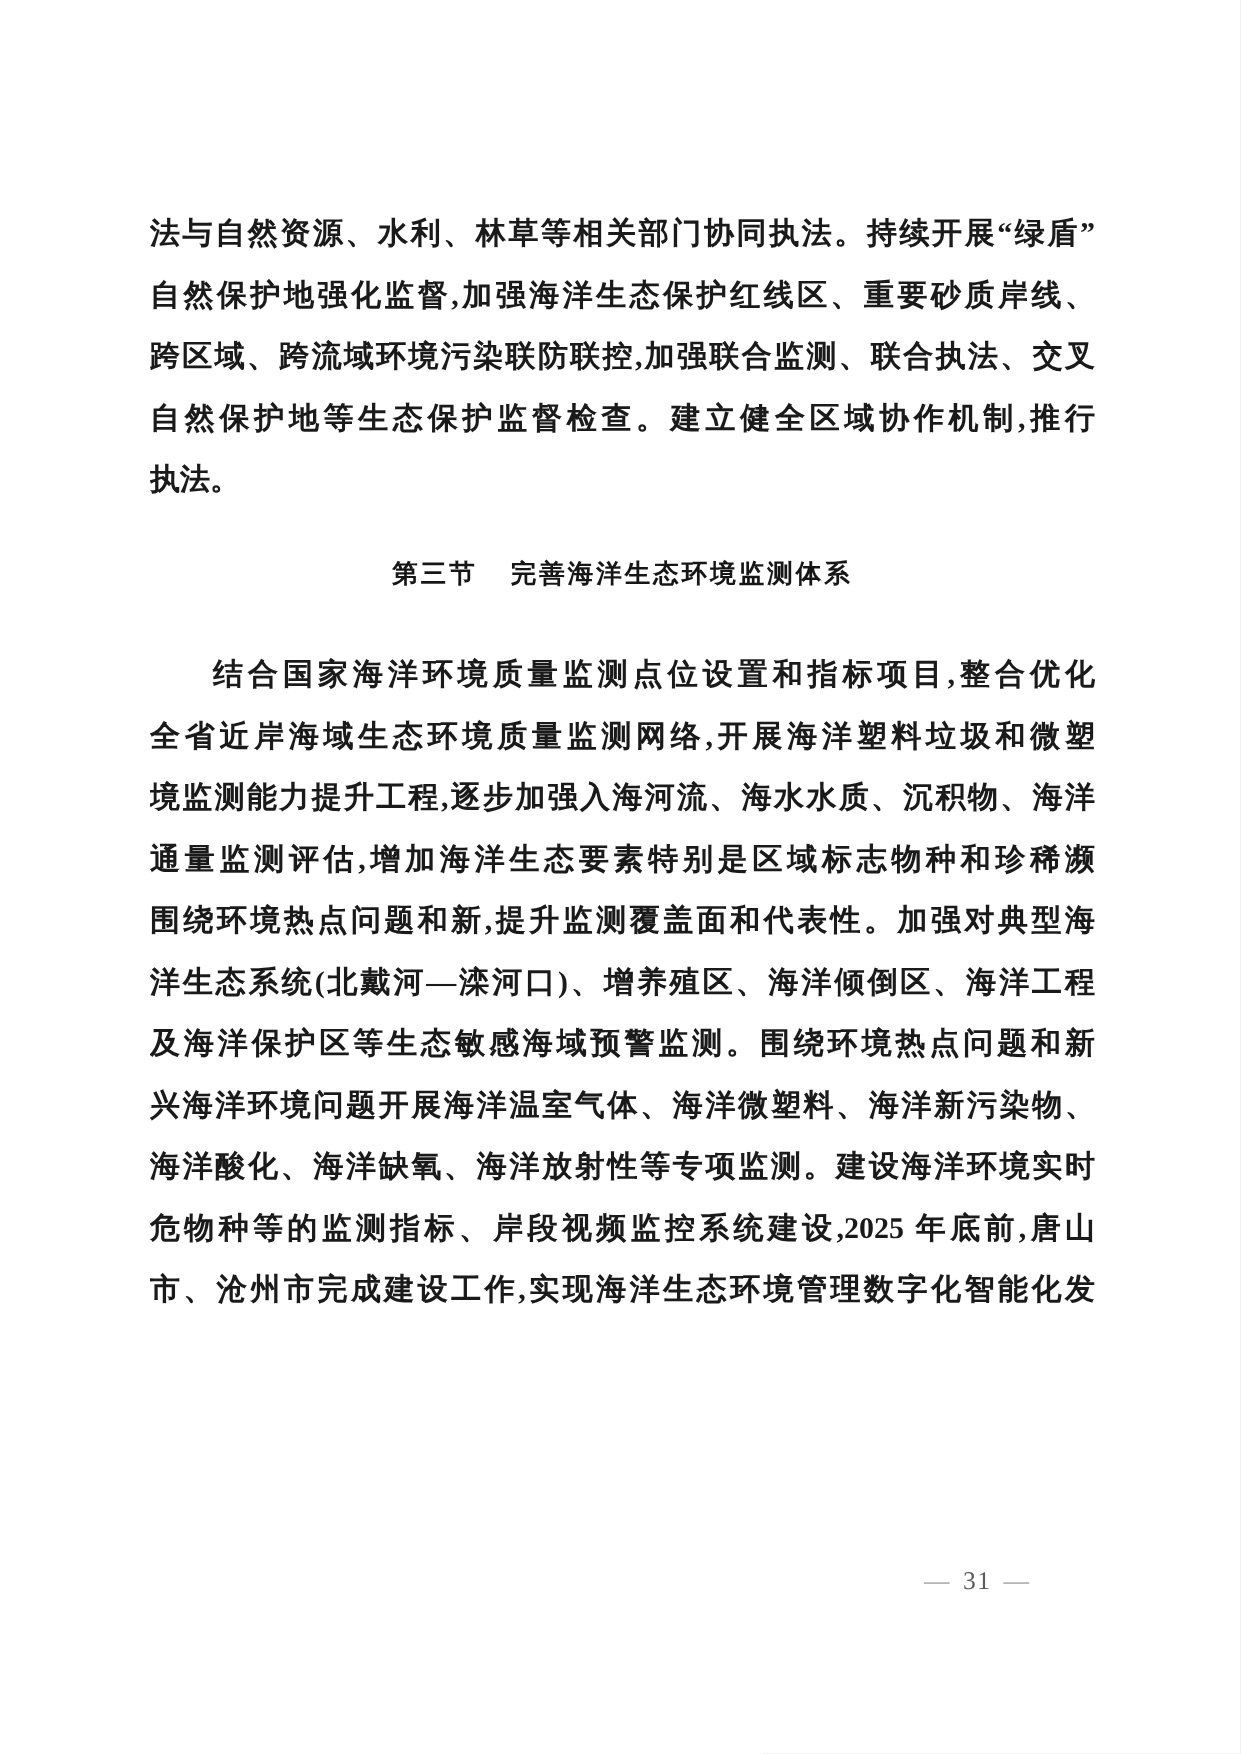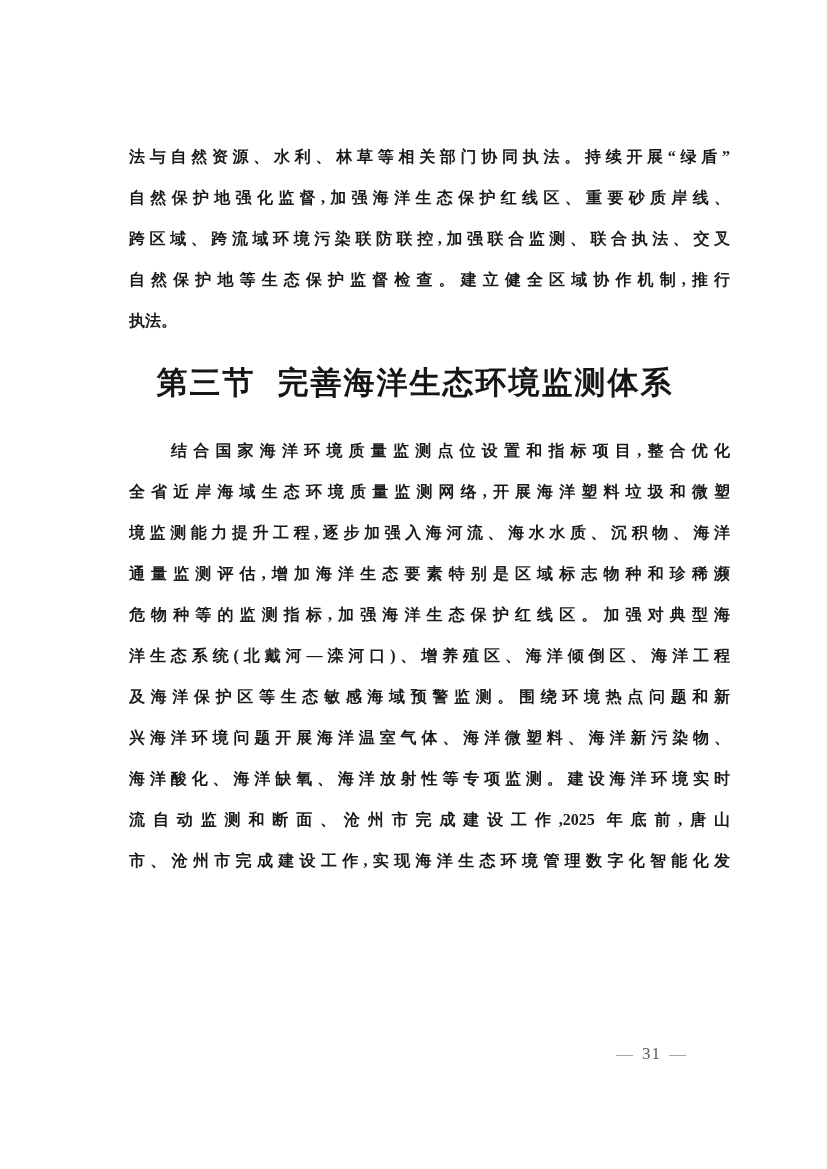--- a/index.html
+++ b/index.html
@@ -18,42 +18,41 @@
   }
   .content {
     position: absolute;
     left: 100px;
     top: 136px;
     width: 630px;
   }
   .line {
     height: 41px;
     line-height: 41px;
-    font-size: 16px;
+    font-size: 20px;
     font-weight: bold;
     color: #1a1a1a;
     text-align: justify;
     text-align-last: justify;
     text-justify: inter-character;
     white-space: nowrap;
     overflow: hidden;
-    margin-left: 29px;
   }
   .line.para-end {
     text-align-last: left;
   }
   .line.first-indent {
     text-indent: 42px;
   }
   .section-heading {
     margin-top: 21px;
     height: 41px;
     line-height: 41px;
     text-align: center;
-    font-size: 31px;
+    font-size: 17px;
     font-weight: bold;
     color: #161616;
     letter-spacing: 2px;
   }
   .section-heading .heading-gap {
     display: inline-block;
     width: 22px;
   }
   .para2 {
     margin-top: 27px;
@@ -92,26 +91,26 @@
 
     <div class="section-heading">
       <span>第三节</span><span class="heading-gap"></span><span>完善海洋生态环境监测体系</span>
     </div>
 
     <div class="para2">
       <div class="line first-indent">结合国家海洋环境质量监测点位设置和指标项目,整合优化</div>
       <div class="line">全省近岸海域生态环境质量监测网络,开展海洋塑料垃圾和微塑</div>
       <div class="line">境监测能力提升工程,逐步加强入海河流、海水水质、沉积物、海洋</div>
       <div class="line">通量监测评估,增加海洋生态要素特别是区域标志物种和珍稀濒</div>
-      <div class="line">危物种等的监测指标,加强海洋生态保护红线区。加强对典型海</div>
+      <div class="line">围绕环境热点问题和新,提升监测覆盖面和代表性。加强对典型海</div>
       <div class="line">洋生态系统(北戴河—滦河口)、增养殖区、海洋倾倒区、海洋工程</div>
       <div class="line">及海洋保护区等生态敏感海域预警监测。围绕环境热点问题和新</div>
       <div class="line">兴海洋环境问题开展海洋温室气体、海洋微塑料、海洋新污染物、</div>
       <div class="line">海洋酸化、海洋缺氧、海洋放射性等专项监测。建设海洋环境实时</div>
-      <div class="line">流自动监测和断面、沧州市完成建设工作,2025 年底前,唐山</div>
+      <div class="line">危物种等的监测指标、岸段视频监控系统建设,2025 年底前,唐山</div>
       <div class="line">市、沧州市完成建设工作,实现海洋生态环境管理数字化智能化发</div>
     </div>
 
   </div>
 
   <div class="footer">
     <span class="dash">—</span><span class="num">31</span><span class="dash">—</span>
   </div>
 
 </div>

